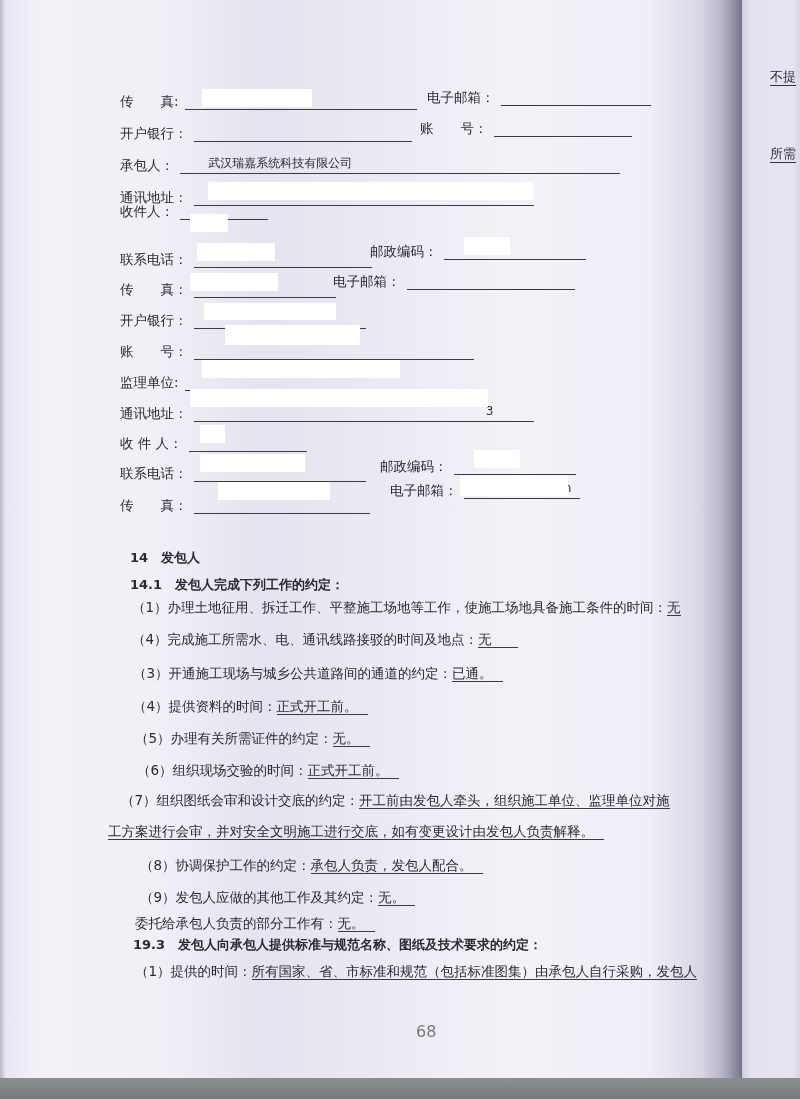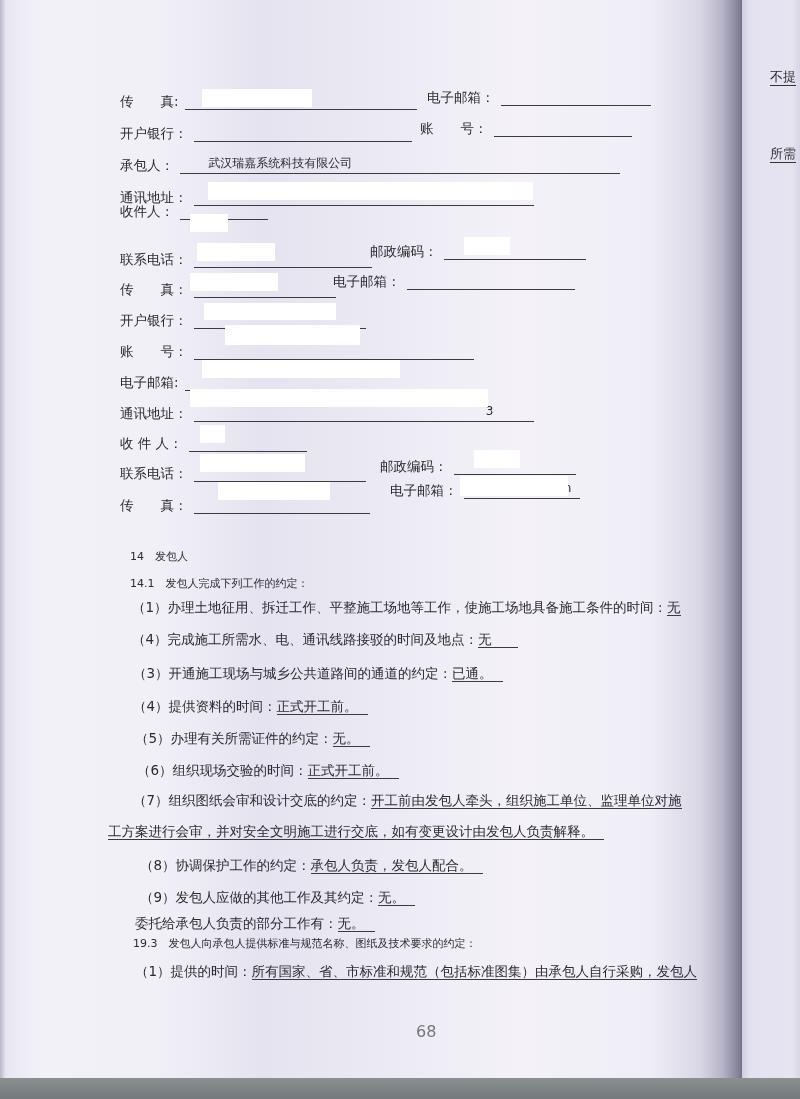--- a/index.html
+++ b/index.html
@@ -32,21 +32,21 @@
   .row { position:absolute; font-size:13.5px; white-space:nowrap; line-height:18px; }
   .lbl { display:inline-block; vertical-align:bottom; }
   .lbl.bold { font-weight:normal; }
   .field {
     display:inline-block; vertical-align:bottom; border-bottom:1px solid #3a3a40;
     height:17px; position:relative; margin-left:2px;
   }
   .field .val { position:absolute; left:28px; bottom:1px; font-size:12px; }
   .redact { position:absolute; background:#ffffff; }
   .u { border-bottom:1px solid #3a3a40; padding-right:10px; }
-  .sec { position:absolute; font-size:11px; font-weight:normal; white-space:nowrap; }
+  .sec { position:absolute; font-size:13px; font-weight:bold; white-space:nowrap; }
   .item { position:absolute; font-size:13.5px; white-space:nowrap; line-height:18px; }
   .pagenum { position:absolute; left:416px; top:1022px; font-size:16px; color:#777; }
 </style>
 </head>
 <body>
 
 <div class="page"></div>
 <div class="page-right"></div>
 <div class="right-frag" style="top:69px">不提</div>
 <div class="right-frag" style="top:146px">所需</div>
@@ -117,21 +117,21 @@
 </div>
 <div class="redact" style="left:204px;top:303px;width:132px;height:17px"></div>
 
 <div class="row" style="left:120px;top:342px">
   <span class="lbl">账　　号：</span>
   <span class="field" style="width:280px"></span>
 </div>
 <div class="redact" style="left:225px;top:325px;width:135px;height:20px"></div>
 
 <div class="row" style="left:120px;top:373px">
-  <span class="lbl bold">电子邮箱:</span>
+  <span class="lbl bold">监理单位:</span>
   <span class="field" style="width:268px"></span>
 </div>
 <div class="redact" style="left:202px;top:360px;width:198px;height:18px"></div>
 
 <div class="row" style="left:120px;top:404px">
   <span class="lbl">通讯地址：</span>
   <span class="field" style="width:340px">
     <span class="val" style="left:292px">3</span>
   </span>
 </div>
@@ -182,21 +182,21 @@
 </div>
 <div class="item" style="left:133px;top:697px">
   <span>（4）提供资料的时间：</span><span class="u">正式开工前。</span>
 </div>
 <div class="item" style="left:135px;top:729px">
   <span>（5）办理有关所需证件的约定：</span><span class="u">无。</span>
 </div>
 <div class="item" style="left:137px;top:761px">
   <span>（6）组织现场交验的时间：</span><span class="u">正式开工前。</span>
 </div>
-<div class="item" style="left:133px;top:791px">
+<div class="item" style="left:121px;top:791px">
   <span>（7）组织图纸会审和设计交底的约定：</span><span class="u" style="padding-right:0">开工前由发包人牵头，组织施工单位、监理单位对施</span>
 </div>
 <div class="item" style="left:108px;top:822px">
   <span class="u">工方案进行会审，并对安全文明施工进行交底，如有变更设计由发包人负责解释。</span>
 </div>
 <div class="item" style="left:140px;top:856px">
   <span>（8）协调保护工作的约定：</span><span class="u">承包人负责，发包人配合。</span>
 </div>
 <div class="item" style="left:140px;top:888px">
   <span>（9）发包人应做的其他工作及其约定：</span><span class="u">无。</span>

